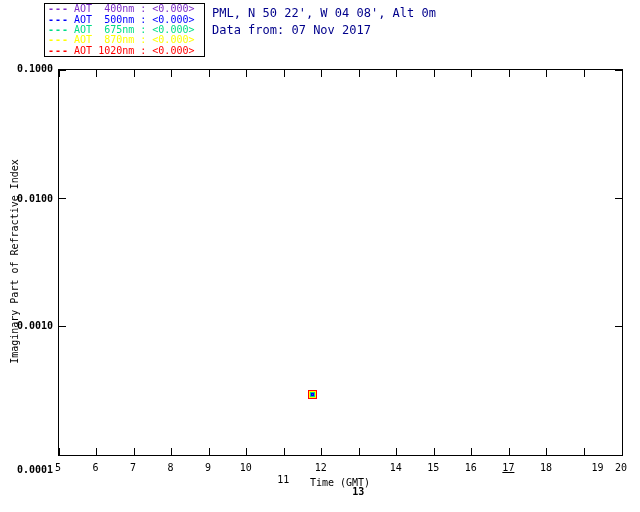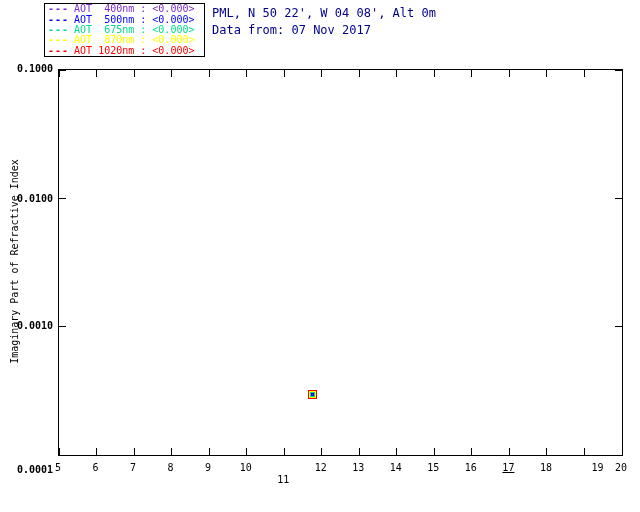--- a/index.html
+++ b/index.html
@@ -102,31 +102,32 @@
       <div class="tick-h" style="top: -0.5px; left: 0px;"></div>
       <div class="tick-h" style="top: -0.5px; right: 0px;"></div>
       <div class="tick-h" style="top: 127.833px; left: 0px;"></div>
       <div class="tick-h" style="top: 127.833px; right: 0px;"></div>
       <div class="tick-h" style="top: 256.167px; left: 0px;"></div>
       <div class="tick-h" style="top: 256.167px; right: 0px;"></div>
       <div class="tick-h" style="top: 384.5px; left: 0px;"></div>
       <div class="tick-h" style="top: 384.5px; right: 0px;"></div>
     </div>
 
+  <div id="x-axis-title">Time (GMT)</div>
   <div id="y-axis-title">Imaginary Part of Refractive Index</div>
 
 <div class="x-label" style="left: 38px; top: 462px;">5</div>
     <div class="x-label" style="left: 75.5333px; top: 462px;">6</div>
     <div class="x-label" style="left: 113.067px; top: 462px;">7</div>
     <div class="x-label" style="left: 150.6px; top: 462px;">8</div>
     <div class="x-label" style="left: 188.133px; top: 462px;">9</div>
     <div class="x-label" style="left: 225.667px; top: 462px;">10</div>
     <div class="x-label" style="left: 263.2px; top: 448px; margin-top: 26px;">11</div>
     <div class="x-label" style="left: 300.733px; top: 462px;">12</div>
-    <div class="x-label" style="left: 338.267px; top: 462px;">13</div>
+    <div class="x-label" style="left: 338.267px; top: 486px; font-weight: bold;">13</div>
     <div class="x-label" style="left: 375.8px; top: 462px;">14</div>
     <div class="x-label" style="left: 413.333px; top: 462px;">15</div>
     <div class="x-label" style="left: 450.867px; top: 462px;">16</div>
     <div class="x-label" style="left: 488.4px; top: 462px; text-decoration: underline;">17</div>
     <div class="x-label" style="left: 525.933px; top: 462px;">18</div>
     <div class="x-label" style="left: 563.467px; top: 462px; text-align: right;">19</div>
     <div class="x-label" style="left: 601px; top: 462px;">20</div>
     <div class="y-label" style="top: 63px;">0.1000</div>
     <div class="y-label" style="top: 193px;">0.0100</div>
     <div class="y-label" style="top: 319.667px;">0.0010</div>

